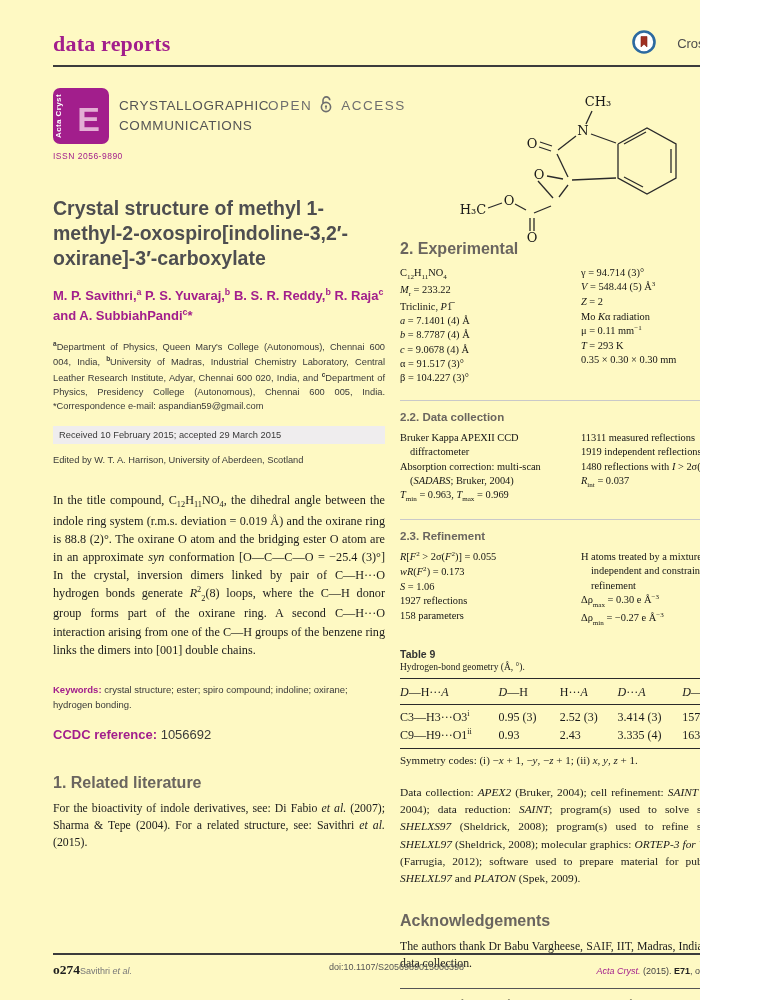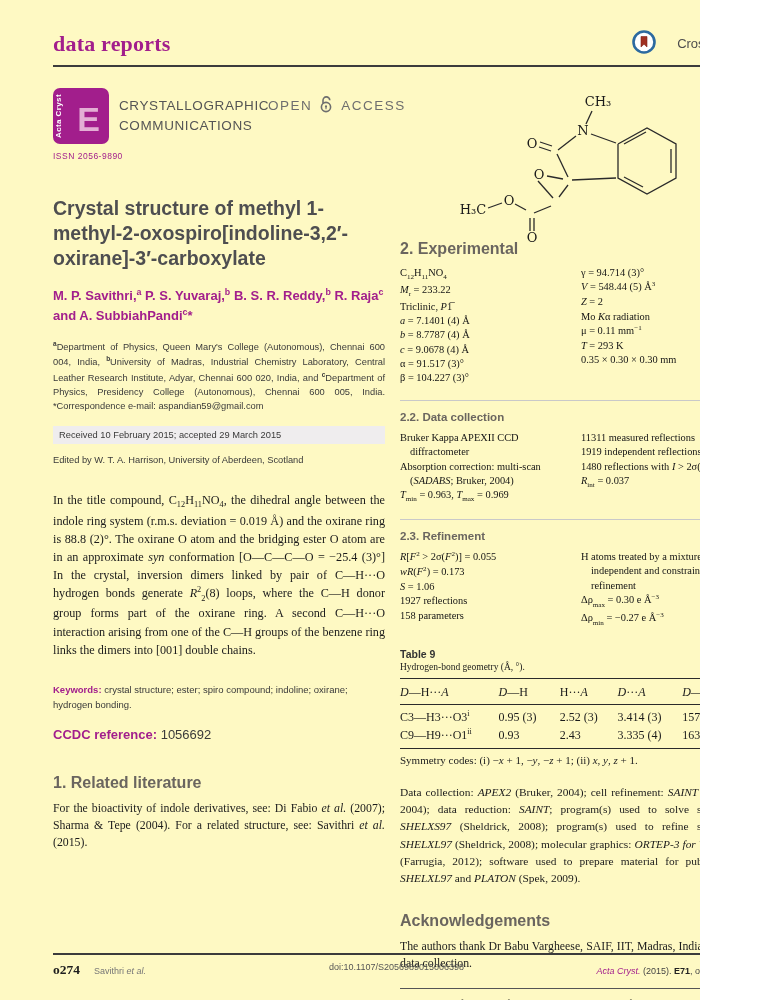--- a/index.html
+++ b/index.html
@@ -77,21 +77,21 @@
   .symcodes{margin-top:5px;font-size:11px;color:#222;}
 
   .software{margin-top:18px;font-size:11.4px;line-height:1.52;text-align:justify;}
   .ack-head{margin-top:24px;}
   .ack-body{margin-top:8px;font-size:11.8px;line-height:1.45;text-align:justify;}
   .supporting{margin-top:16px;border-top:1px solid #555;border-bottom:1px solid #555;padding:7px 0 8px 0;font-size:10.4px;line-height:1.45;text-align:justify;}
 
   
   .footer{position:absolute;left:53px;top:953px;width:687px;border-top:2px solid var(--rule-dark);padding-top:7px;display:flex;align-items:baseline;}
   .pg{font-family:"Liberation Serif",serif;font-weight:bold;font-size:13.5px;color:#1e1e1e;}
-  .ft-authors{margin-left:14px;font-family:"Liberation Sans",sans-serif;font-size:9px;color:#777;}
+  .ft-authors{font-family:"Liberation Sans",sans-serif;font-size:9px;color:#777;}
   .ft-doi{position:absolute;left:0;right:0;text-align:center;font-family:"Liberation Sans",sans-serif;font-size:9px;color:#555;}
   .ft-cit{margin-left:auto;font-family:"Liberation Sans",sans-serif;font-size:9px;color:#444;}
   .ft-cit .j{color:var(--magenta);font-style:italic;}
   .ft-cit b{color:#222;}
 
   .lock{display:inline-block;}
 </style>
 </head>
 <body>
 

